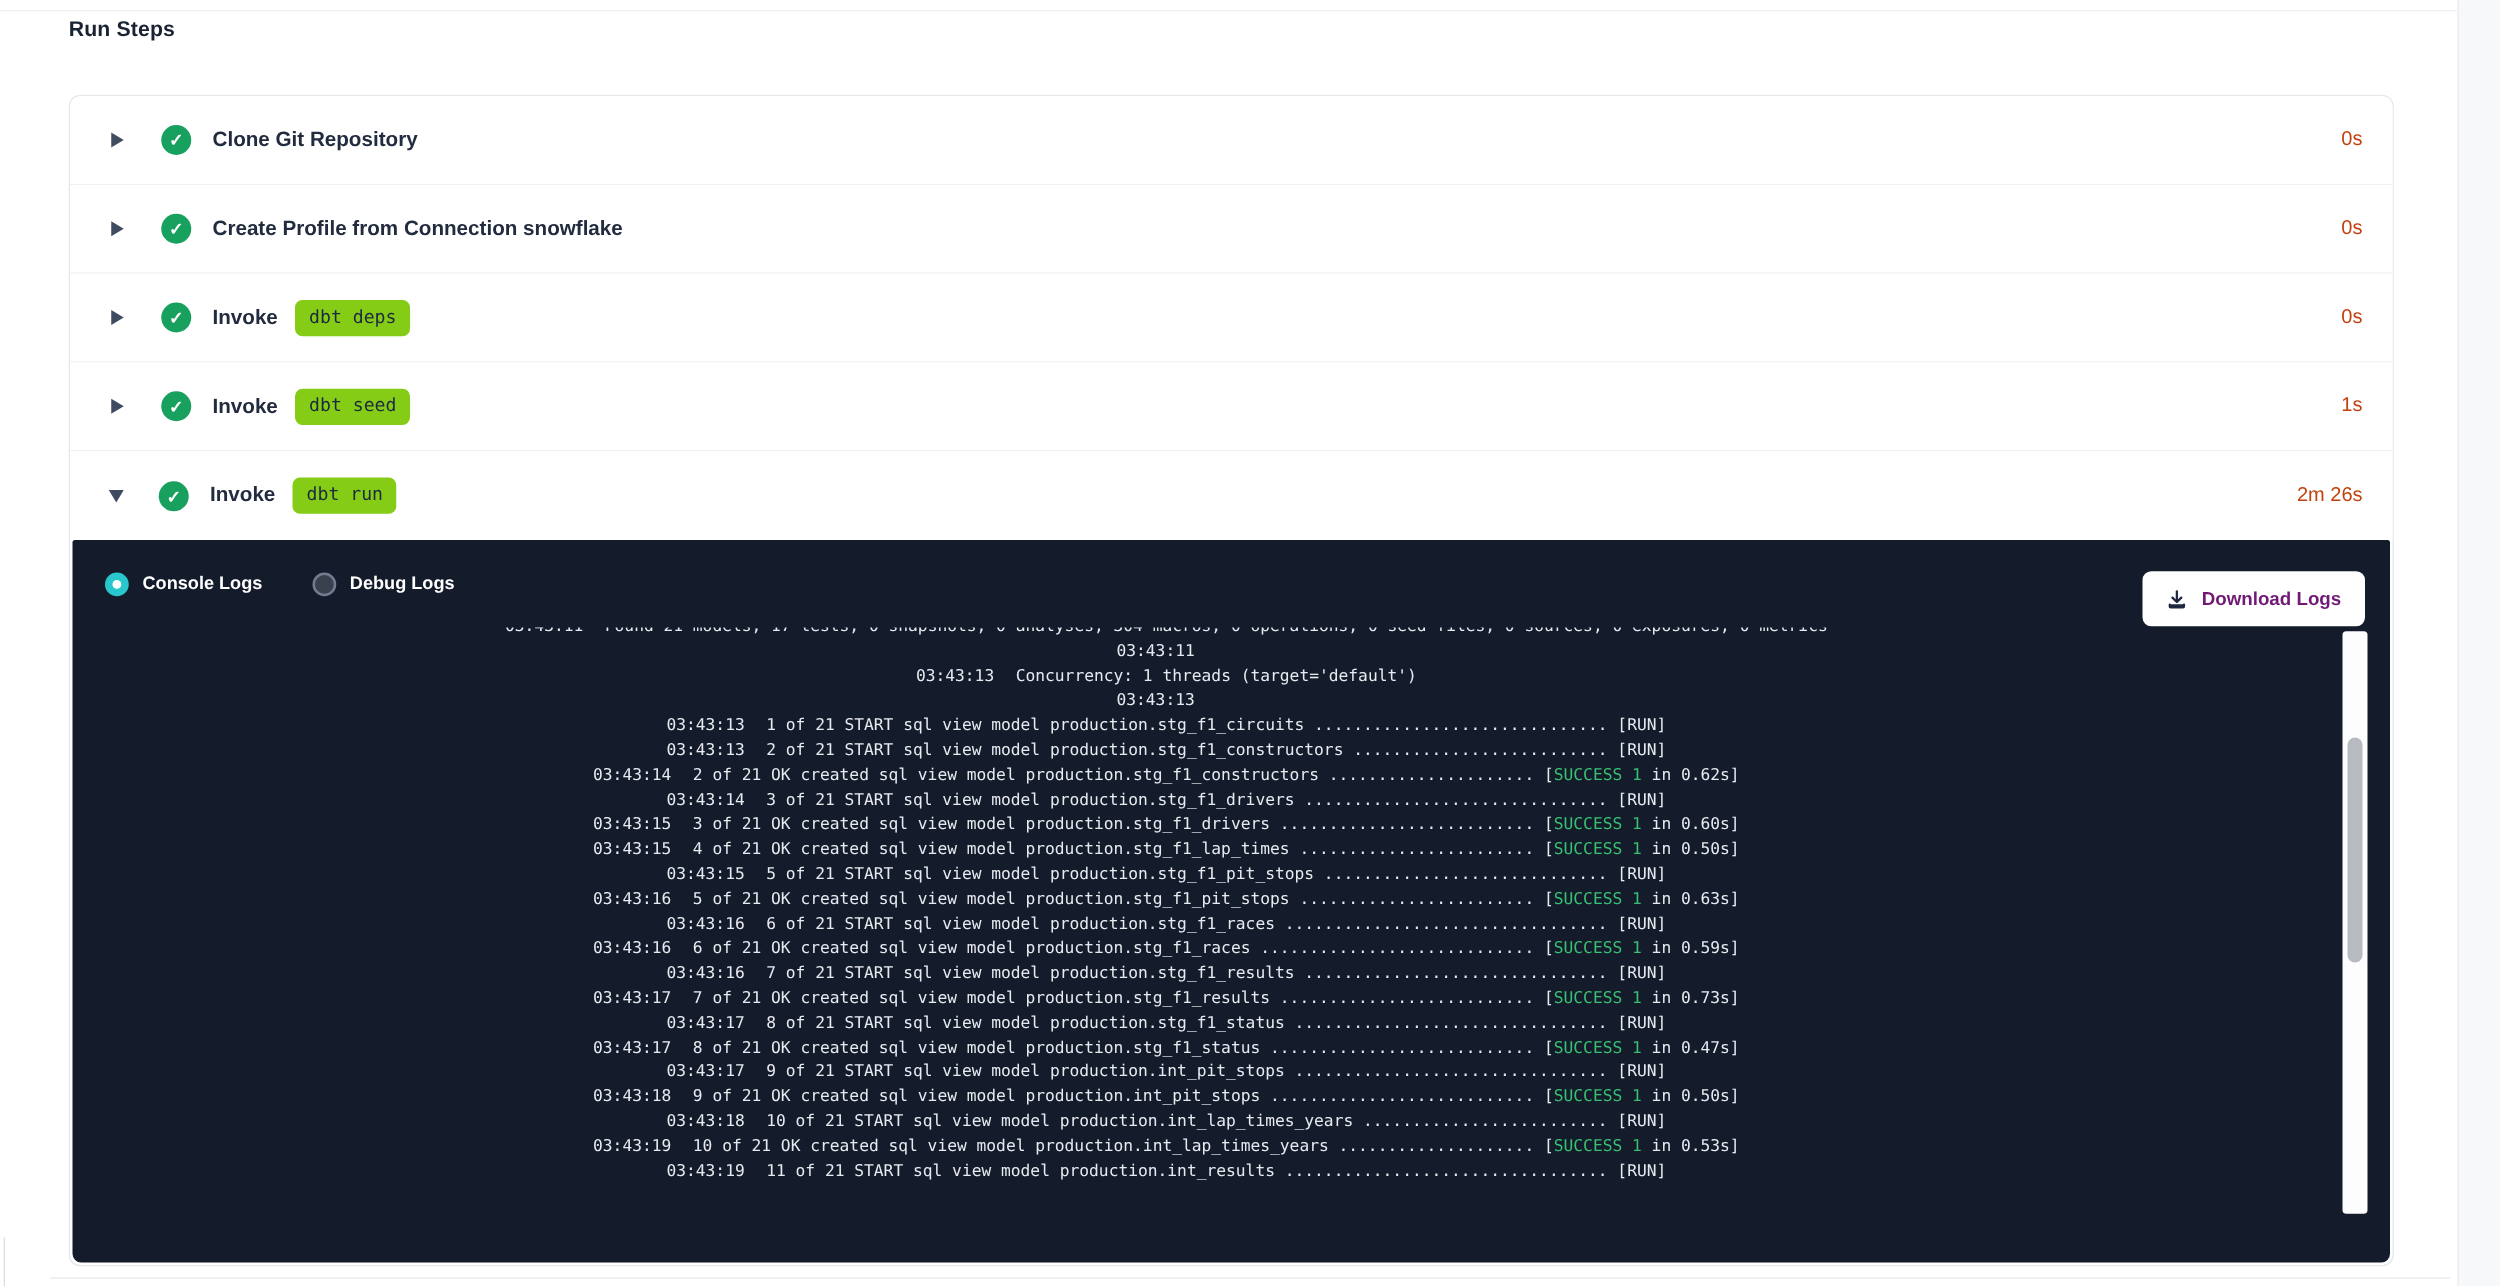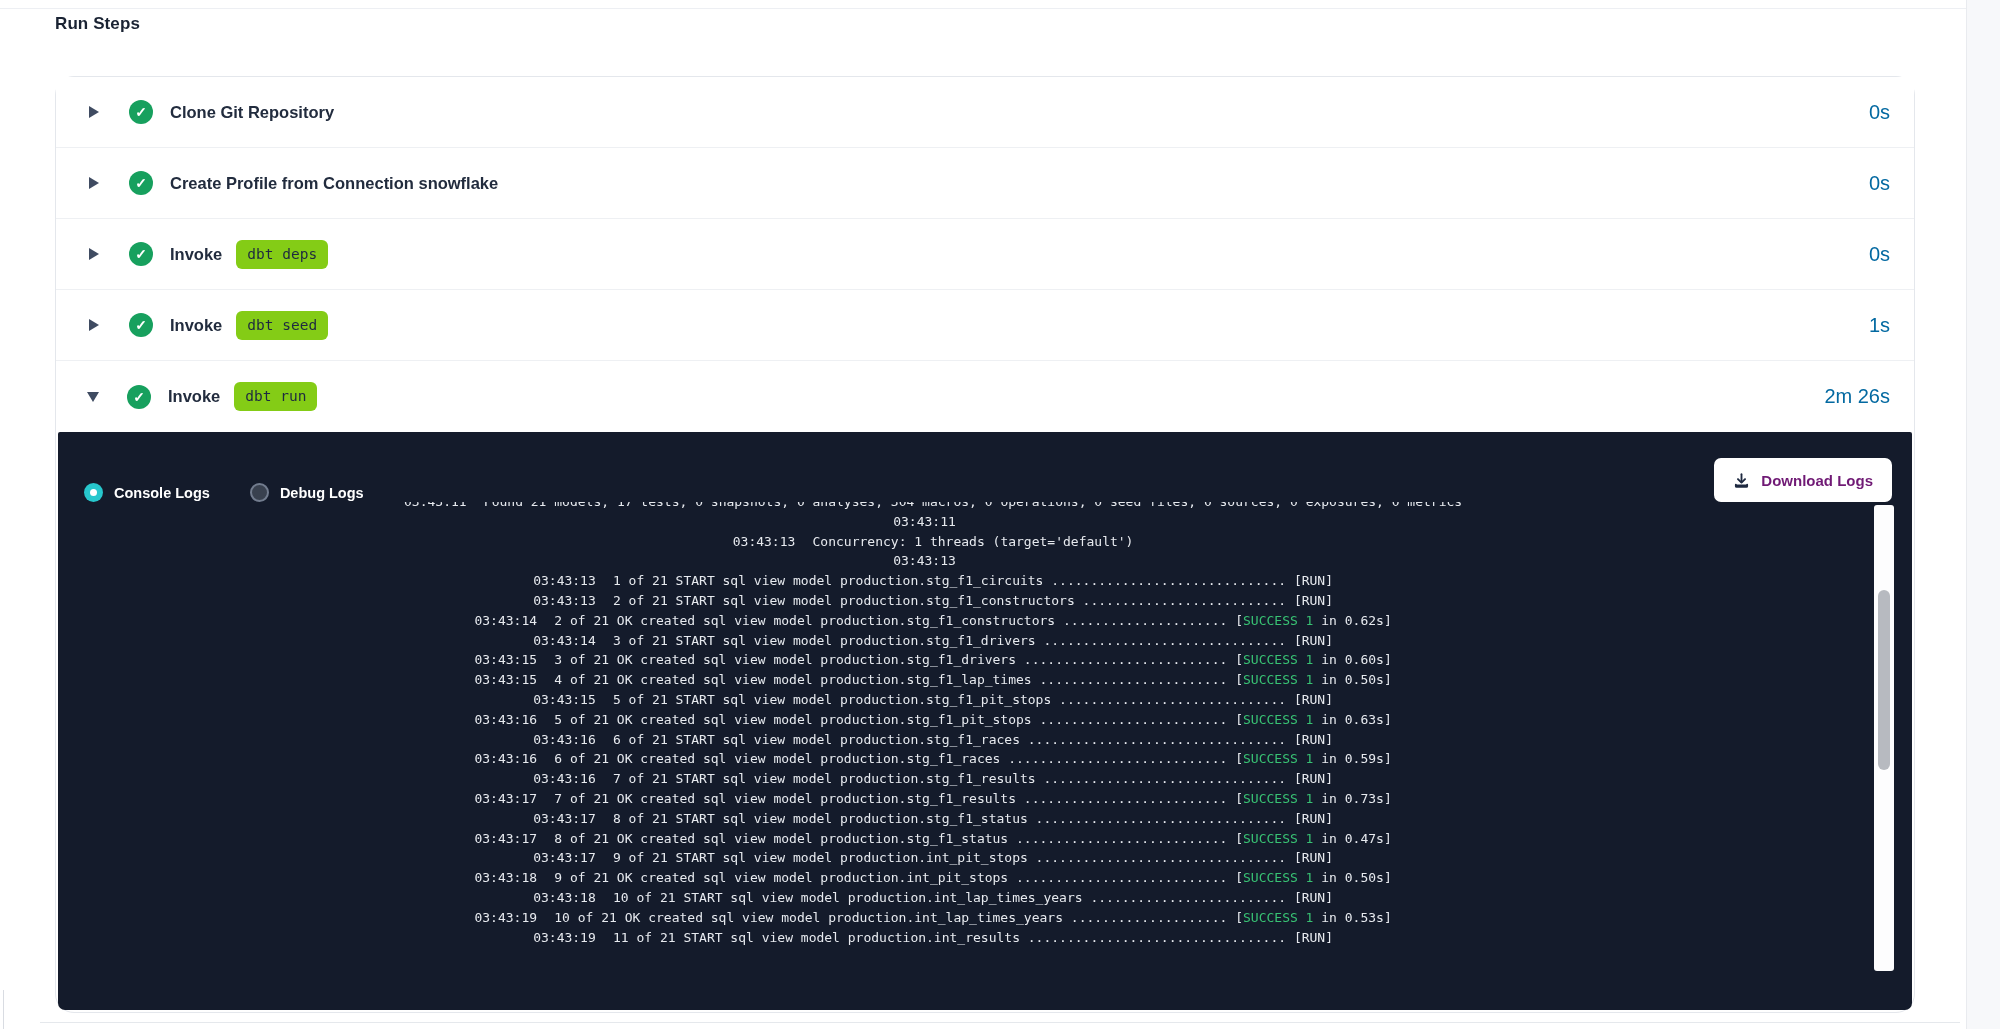--- a/index.html
+++ b/index.html
@@ -8,45 +8,45 @@
   .stage { position:relative; width:2000px; height:1029px; }
 
   .top-hairline { position:absolute; left:0; top:8px; width:1966px; height:1px; background:#edeff3; }
   .right-gutter { position:absolute; right:0; top:0; width:34px; height:1029px; background:#f7f8fa; border-left:1px solid #e9ebef; }
   .bottom-hairline { position:absolute; left:40px; top:1022px; width:1920px; height:1px; background:#e5e8ec; }
   .left-stub { position:absolute; left:3px; top:990px; width:1px; height:39px; background:#d9dce2; }
 
   .page-title { position:absolute; left:55px; top:14px; font-size:17px; font-weight:700; color:#1a2333; letter-spacing:.1px; }
 
   .steps-card { position:absolute; left:55px; top:76px; width:1860px; height:937px;
-    background:#fff; border:1px solid #e4e7ec; border-radius:19px; display:flex; flex-direction:column; }
+    background:#fff; border:1px solid #e4e7ec; border-radius:9px; display:flex; flex-direction:column; }
 
   .step-row { height:71px; flex:0 0 71px; display:flex; align-items:center; padding-left:33px;
     border-bottom:1px solid #eef0f3; background:#fff; cursor:pointer; }
   .step-row:first-child { border-radius:8px 8px 0 0; }
   .step-row.expanded { border-bottom:none; }
 
   .caret { width:0; height:0; flex:none; }
   .caret.right { border-left:10px solid #3f4b61; border-top:6px solid transparent; border-bottom:6px solid transparent; margin-right:30px; }
   .caret.down  { border-top:10px solid #3f4b61; border-left:6px solid transparent; border-right:6px solid transparent; margin-right:28px; margin-left:-2px; }
 
   .check { width:24px; height:24px; border-radius:50%; background:var(--check-green,#17a05e);
     color:#fff; display:flex; align-items:center; justify-content:center; flex:none; margin-right:17px; }
   .check::after { content:"✓"; font-size:14px; font-weight:700; line-height:1; }
 
   .step-label { font-size:16.5px; font-weight:700; color:#222c3e; }
   .step-badge { margin-left:14px; background:#84cc16; color:#1e2940; border-radius:6px;
     font-family:"DejaVu Sans Mono", monospace; font-size:14.5px; padding:6px 11px 7px; }
-  .step-duration { margin-left:auto; margin-right:24px; font-size:20px; color:#0369a1; }
+  .step-duration { margin-left:auto; margin-right:24px; font-size:16px; color:#c2410c; }
 
   .console-panel { flex:1 1 auto; margin:0 2px 2px 2px; background:var(--console-bg,#141b2b);
     border-radius:2px 2px 7px 7px; position:relative; }
 
   .console-header { position:absolute; top:0; left:0; right:0; height:70px;
-    display:flex; align-items:flex-end; padding:0 20px 0 26px; }
+    display:flex; align-items:center; padding:0 20px 0 26px; }
   .radio-option { display:flex; align-items:center; cursor:pointer; }
   .radio-option + .radio-option { margin-left:40px; }
   .radio-circle { width:19px; height:19px; border-radius:50%; flex:none; position:relative; }
   .radio-circle.on { background:var(--radio-teal,#27c7cd); }
   .radio-circle.on::after { content:""; position:absolute; left:6px; top:6px; width:7px; height:7px; border-radius:50%; background:#fff; }
   .radio-circle.off { background:#39414f; border:2.5px solid #727c8e; }
   .radio-label { margin-left:11px; color:#ffffff; font-size:14.5px; font-weight:700; }
 
   .download-btn { margin-left:auto; height:44px; background:#ffffff; border:none; border-radius:7px;
     display:flex; align-items:center; padding:0 19px; cursor:pointer;

